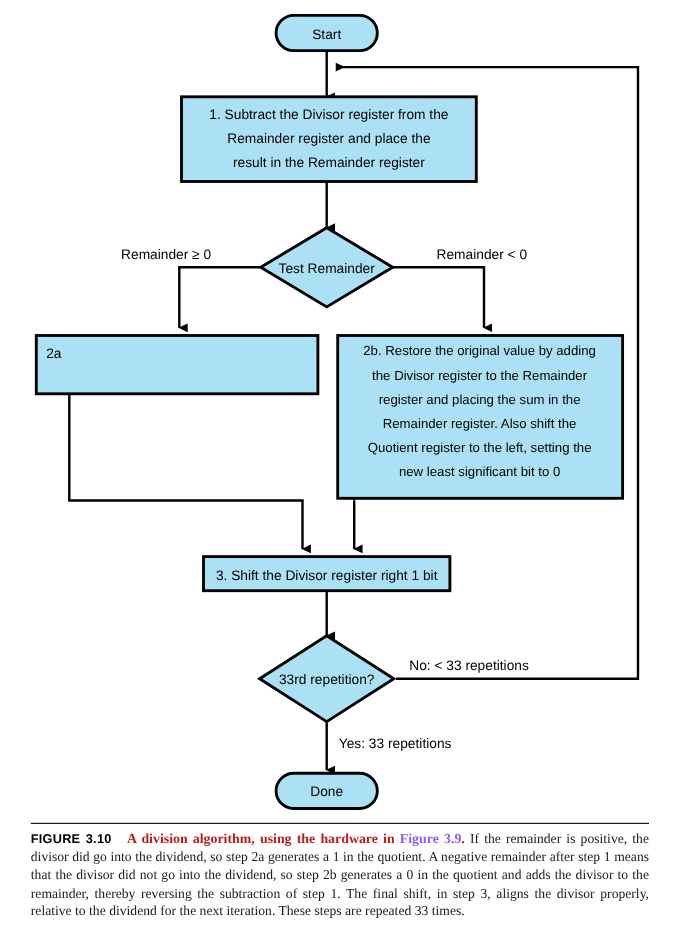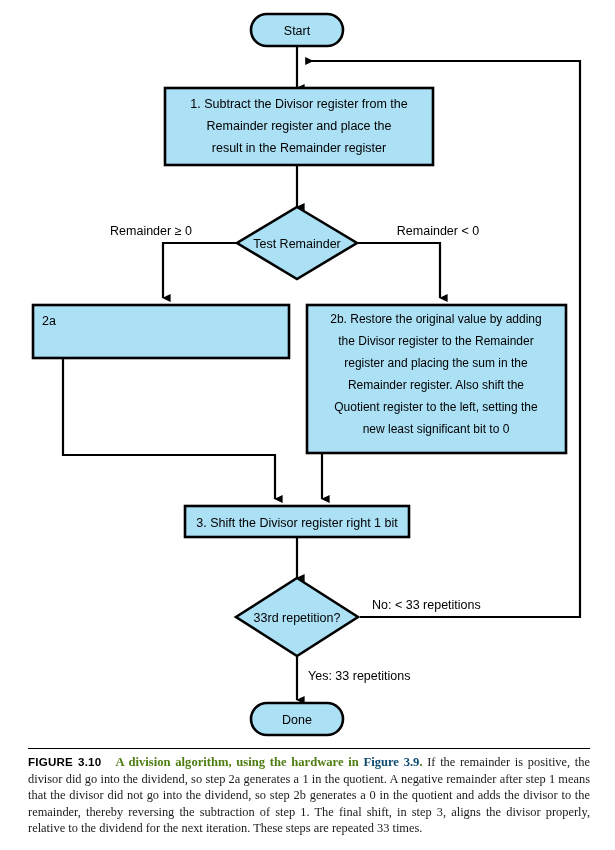--- a/index.html
+++ b/index.html
@@ -79,27 +79,27 @@
     font-weight: bold;
     font-size: 11.6px;
     letter-spacing: 0.2px;
     color: #000000;
     margin-top: 29px;
   }
   .caption-title {
     font-family: "Liberation Serif", serif;
     font-weight: bold;
     font-size: 12.6px;
-    color: #4d7c0f;
+    color: #b91c1c;
   }
   .caption-link {
     font-family: "Liberation Serif", serif;
     font-weight: bold;
     font-size: 12.6px;
-    color: #0c4a6e;
+    color: #8b5cf6;
   }
 </style>
 </head>
 <body>
 
 <div id="flowchart-area">
   <svg class="flow" viewBox="0 0 615 745" xmlns="http://www.w3.org/2000/svg">
     <defs>
       <marker id="arrowDown" markerWidth="10" markerHeight="10" refX="4.2" refY="7.6" orient="auto" markerUnits="userSpaceOnUse">
         <path d="M0.2,0 L8.2,0 L4.2,8.4 Z" fill="#000000"></path>

